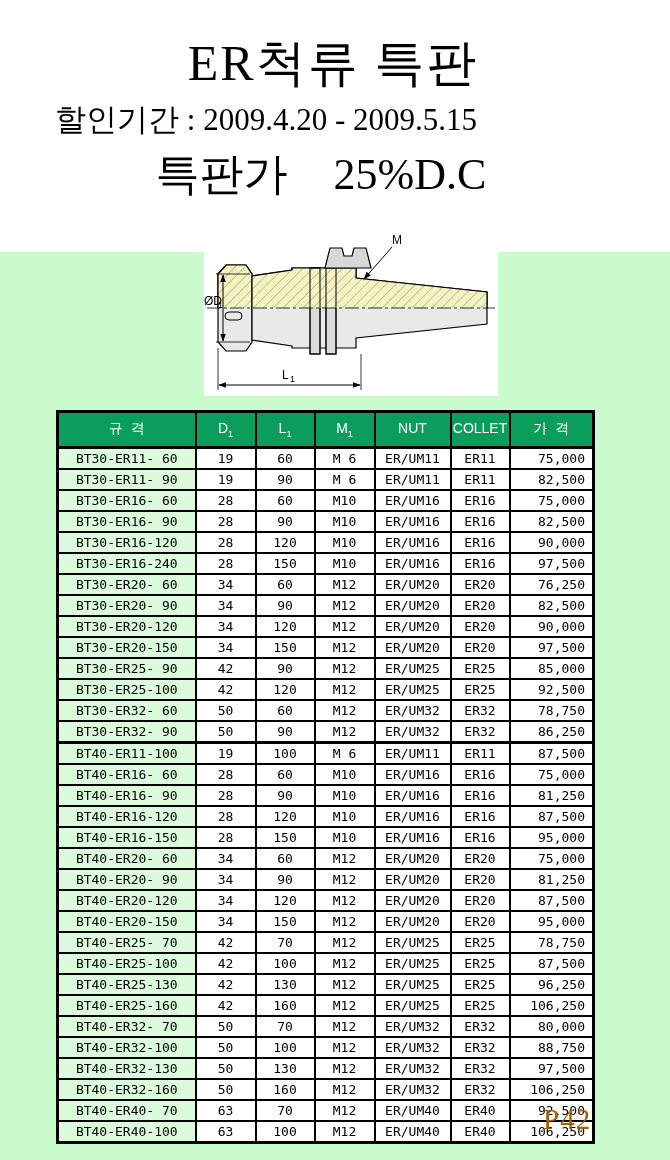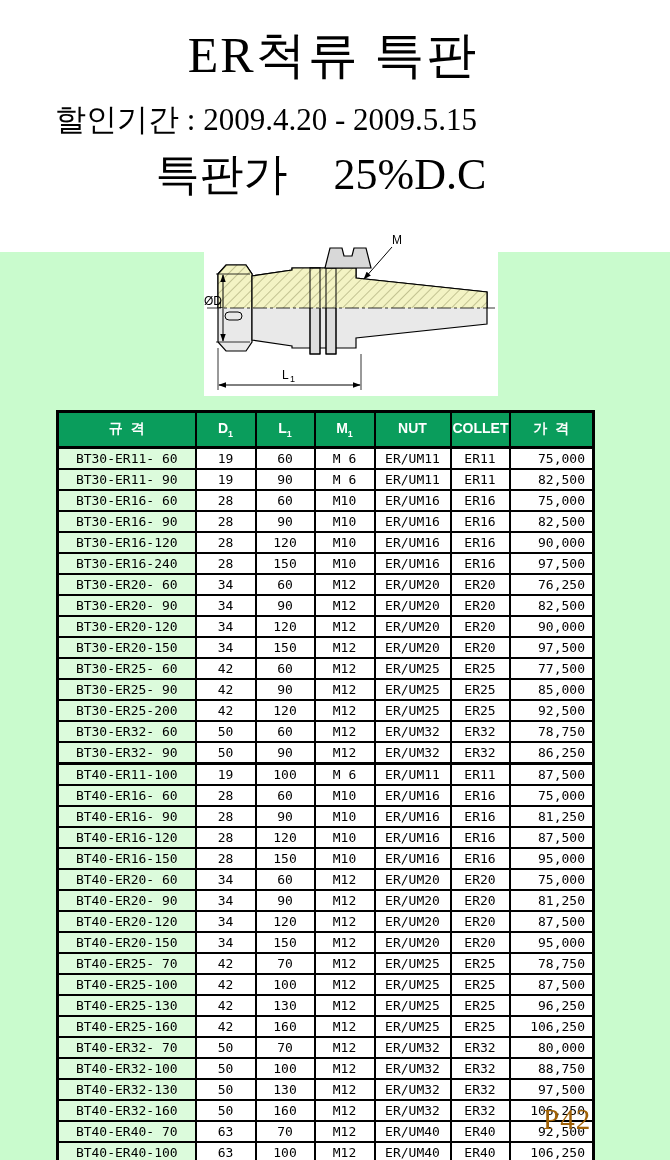--- a/index.html
+++ b/index.html
@@ -3,21 +3,21 @@
 <meta charset="utf-8">
 <style>
   html,body{margin:0;padding:0;}
   body{
     width:670px;height:1160px;position:relative;background:#ffffff;
     font-family:"Liberation Serif",serif;overflow:hidden;
   }
   .green-band{position:absolute;left:0;top:252px;width:670px;height:908px;background:#c9fbcd;}
 
   
-  .title{position:absolute;top:26px;left:0;width:666px;text-align:center;
+  .title{position:absolute;top:34px;left:0;width:666px;text-align:center;
          font-size:50px;line-height:58px;color:#000;letter-spacing:2px;}
   .period{position:absolute;top:101px;left:0;width:532px;text-align:center;
           font-size:31px;line-height:38px;color:#000;}
   .special{position:absolute;top:148px;left:0;width:642px;text-align:center;
            font-size:44px;line-height:54px;color:#000;}
   .special .gap{margin-left:46px;}
 
   
   .drawing{position:absolute;left:204px;top:228px;width:294px;height:168px;background:#ffffff;}
   .drawing svg{display:block;}
@@ -25,21 +25,21 @@
   .dim-sub{font-family:"Liberation Sans",sans-serif;font-size:9px;fill:#000;}
 
   
   .price-table{
     position:absolute;left:56px;top:410px;width:538px;
     border-collapse:collapse;table-layout:fixed;
     border:3px solid #000;
   }
   .price-table th{
     background:#0a9d5c;color:#ffffff;
-    font-family:"Liberation Sans",sans-serif;font-weight:bold;font-size:14px;
+    font-family:"Liberation Sans",sans-serif;font-weight:normal;font-size:14px;
     height:31px;border:2px solid #000;border-bottom:3px solid #000;
     text-align:center;white-space:pre;
   }
   .price-table th sub{font-size:9px;}
   .price-table td{
     border:2px solid #000;height:17px;line-height:17px;
     font-family:"DejaVu Sans Mono",monospace;font-size:13px;color:#000;
     text-align:center;white-space:pre;overflow:hidden;background:#ffffff;
   }
   .price-table td.spec{background:#dcfbdc;}
@@ -226,42 +226,33 @@
       <tr>
         <td class="spec">BT30-ER20-150</td>
         <td>34</td>
         <td>150</td>
         <td>M12</td>
         <td>ER/UM20</td>
         <td>ER20</td>
         <td class="price">97,500</td>
       </tr>
 
-      <tr>
-        <td class="spec">BT30-ER25- 60</td>
-        <td>42</td>
-        <td>60</td>
-        <td>M12</td>
-        <td>ER/UM25</td>
-        <td>ER25</td>
-        <td class="price">77,500</td>
-      </tr>
 
       <tr>
         <td class="spec">BT30-ER25- 90</td>
         <td>42</td>
         <td>90</td>
         <td>M12</td>
         <td>ER/UM25</td>
         <td>ER25</td>
         <td class="price">85,000</td>
       </tr>
 
       <tr>
-        <td class="spec">BT30-ER25-200</td>
+        <td class="spec">BT30-ER25-100</td>
         <td>42</td>
         <td>120</td>
         <td>M12</td>
         <td>ER/UM25</td>
         <td>ER25</td>
         <td class="price">92,500</td>
       </tr>
 
       <tr>
         <td class="spec">BT30-ER32- 60</td>

